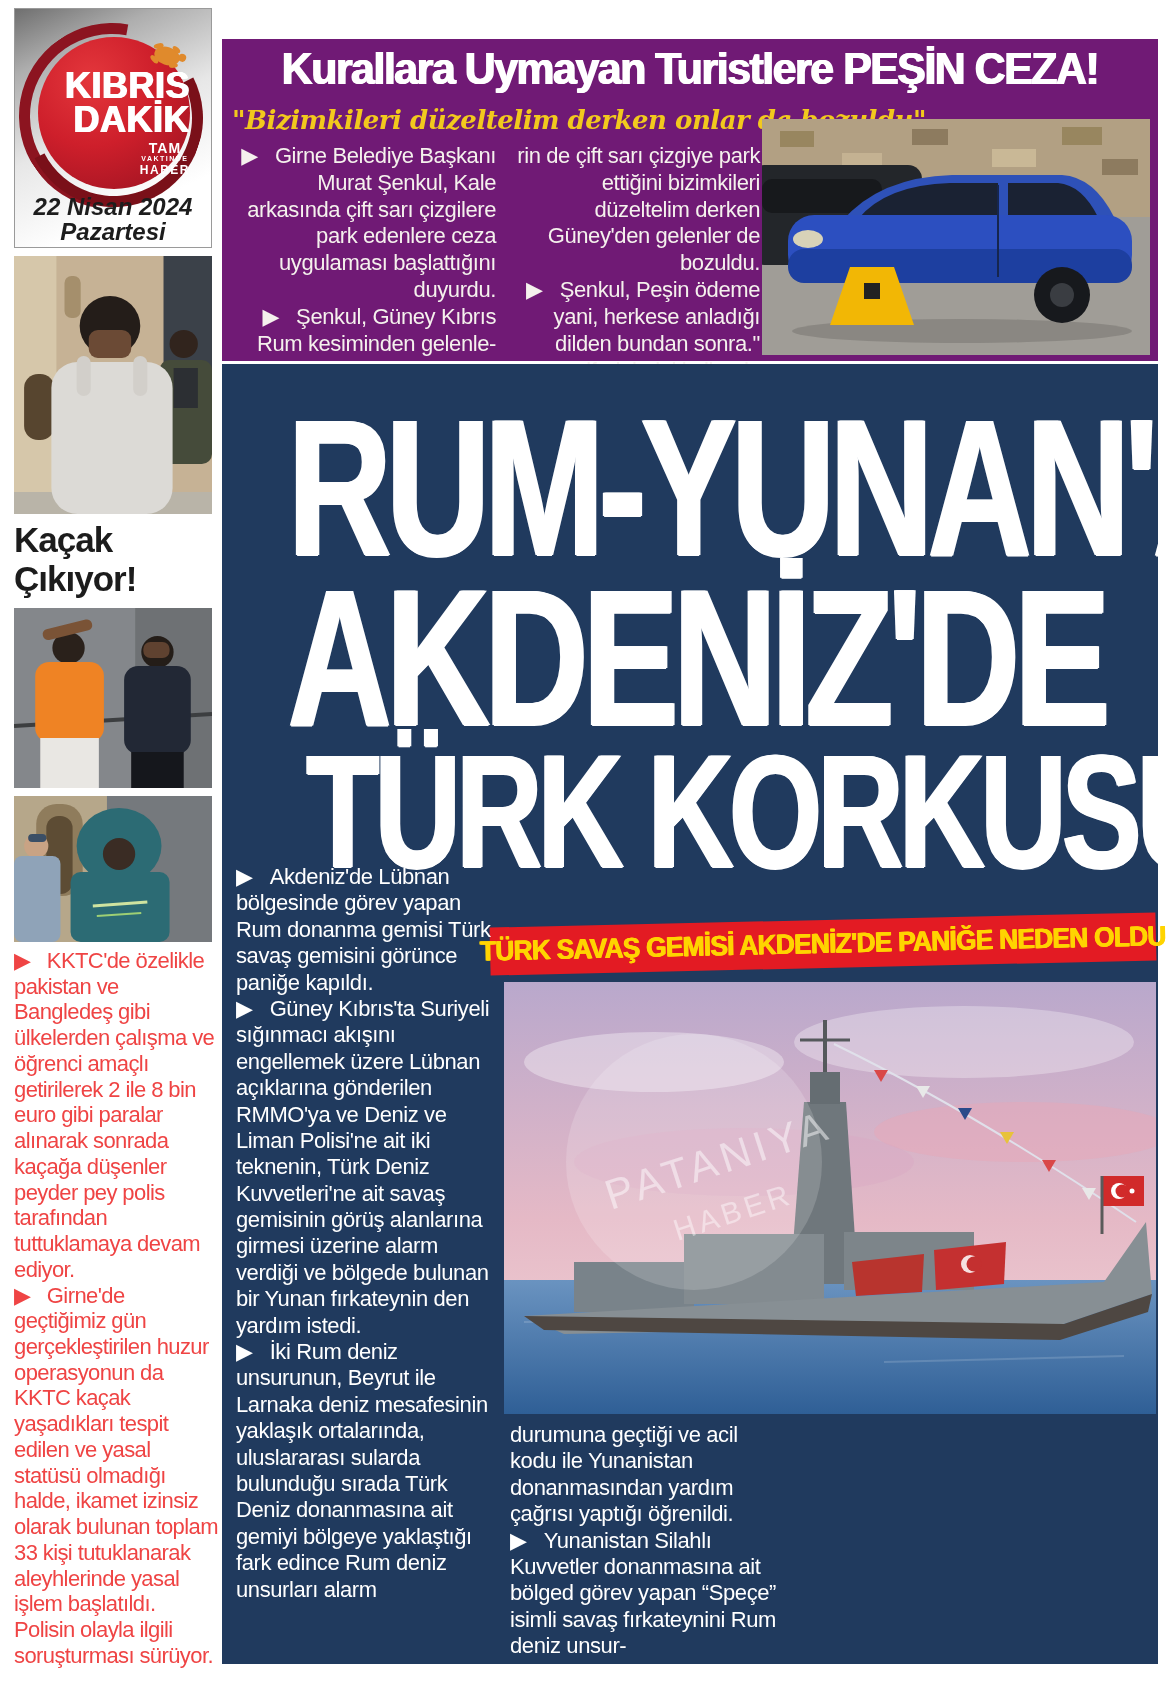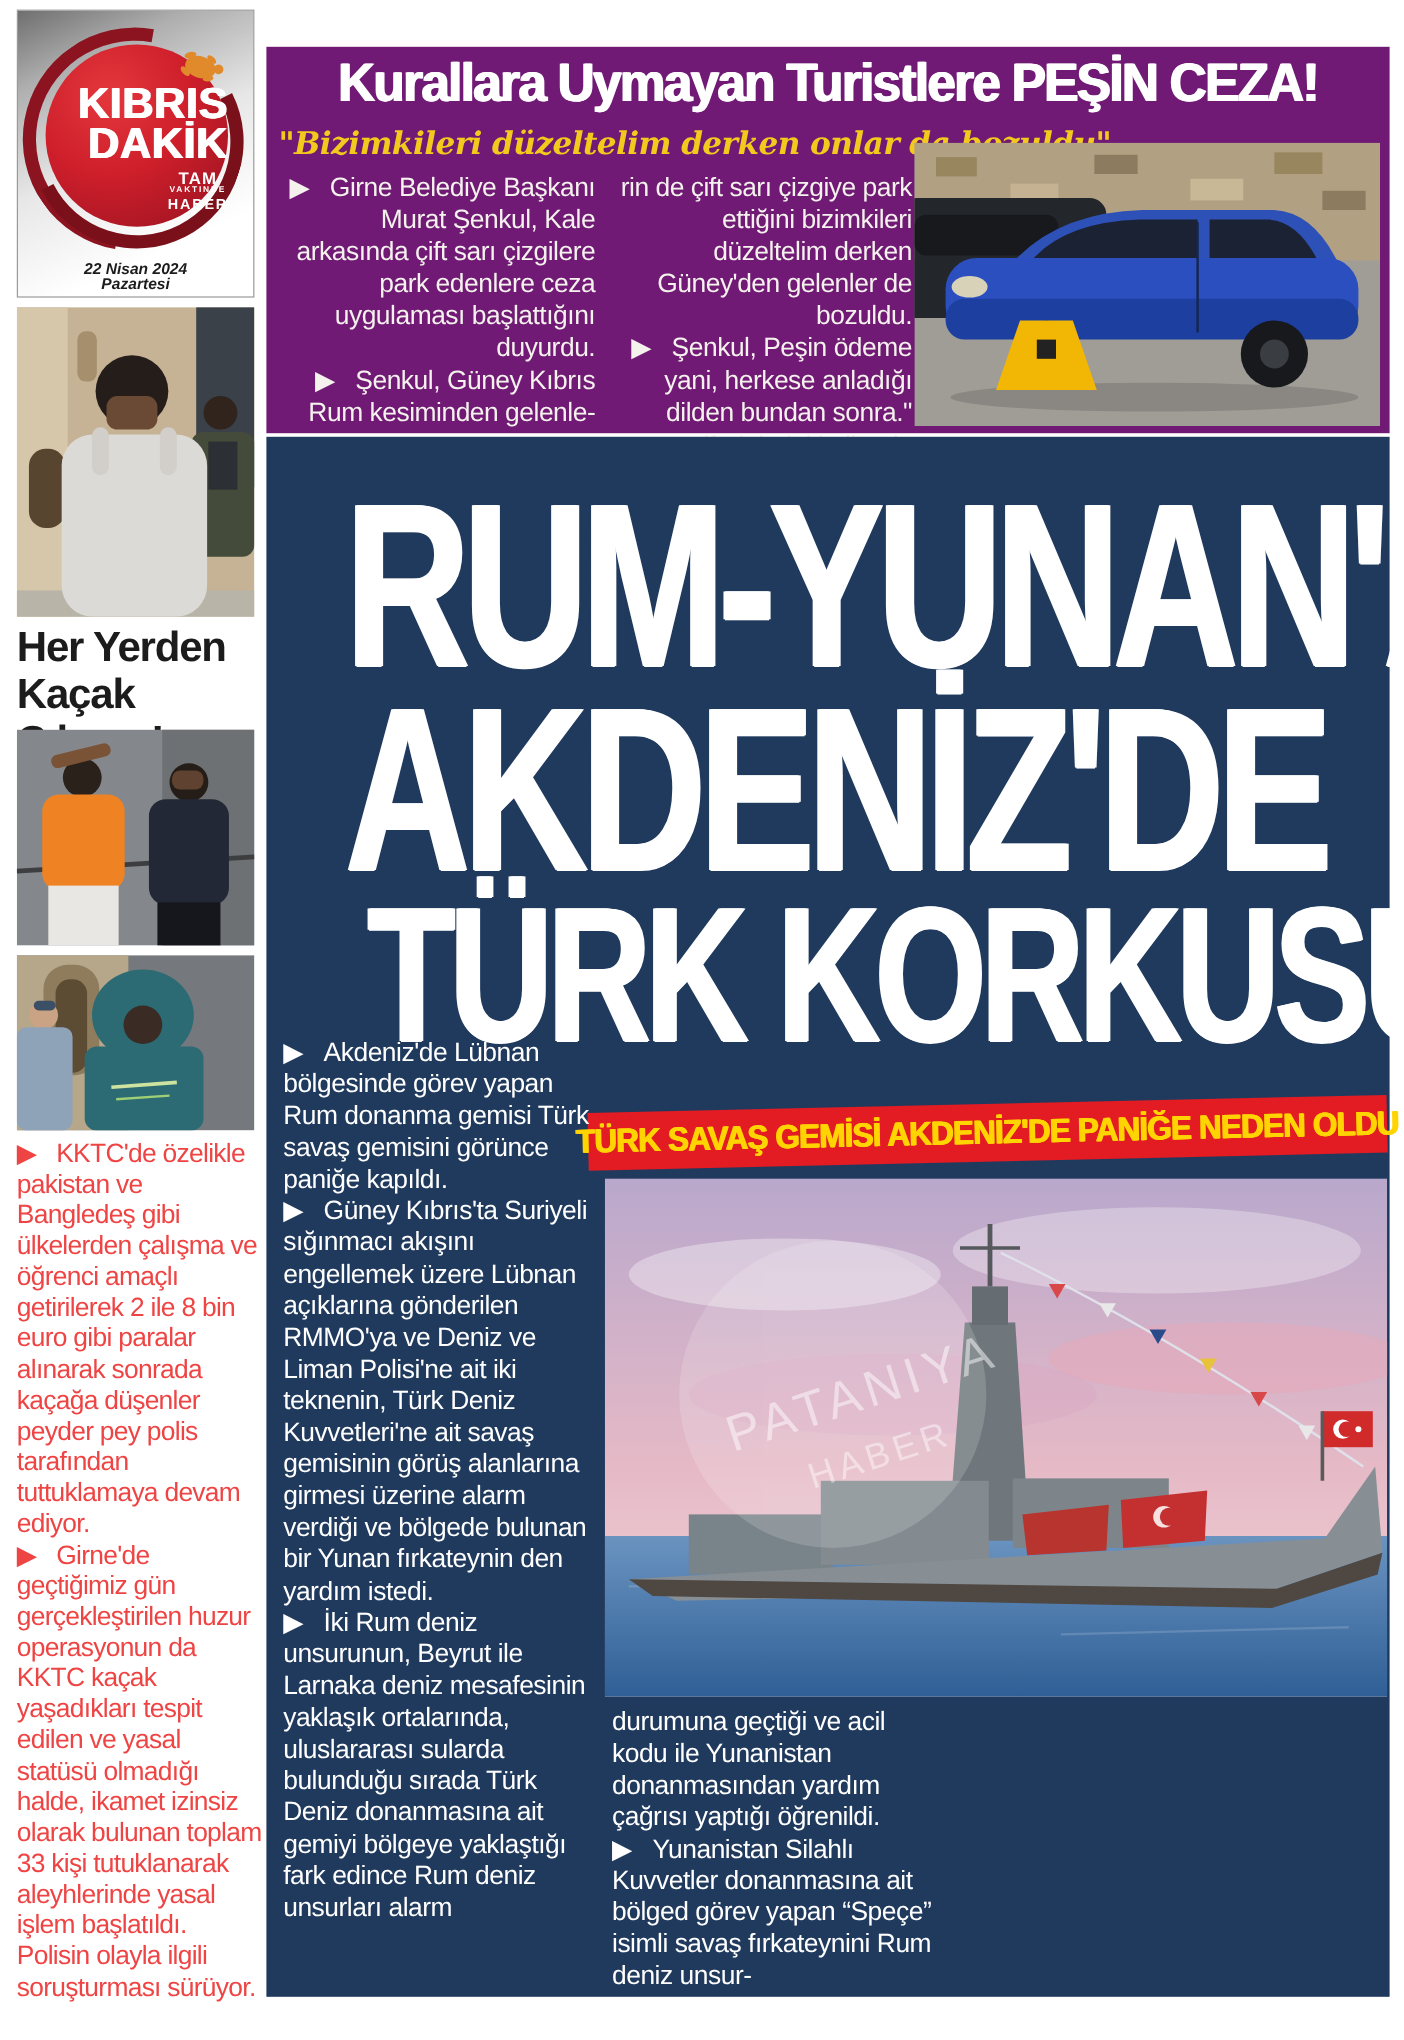--- a/index.html
+++ b/index.html
@@ -24,21 +24,21 @@
     background:radial-gradient(circle at 35% 28%, #e4373c 0%, #ce1f2b 45%, #961120 100%);
     display:flex; flex-direction:column; align-items:flex-end; padding-top:6px;
   }
   .logo-title { color:#fff; font-weight:700; font-size:36px; line-height:0.95; letter-spacing:0.5px;
     text-shadow:0.7px 0 0 #fff,-0.7px 0 0 #fff; }
   .tagline { margin-top:4px; text-align:center; color:#fff; font-weight:700; }
   .tagline-1 { font-size:14px; letter-spacing:1px; line-height:1; }
   .tagline-2 { font-size:7px; letter-spacing:1.5px; line-height:1.2; }
   .tagline-3 { font-size:12px; letter-spacing:1.5px; line-height:1; }
   .masthead-date { position:absolute; left:0; bottom:3px; width:100%; text-align:center;
-    font-style:italic; font-weight:700; font-size:13px; line-height:1.05; color:#1d1d1d; }
+    font-style:italic; font-weight:700; font-size:24px; line-height:1.05; color:#1d1d1d; }
 
   .side-photo { position:absolute; left:14px; width:198px; display:block; }
   .side-headline { position:absolute; left:14px; top:520px; width:205px;
     font-weight:700; font-size:35px; line-height:1.12; color:#1c1c1c; letter-spacing:-1px; }
   .side-text { position:absolute; left:14px; top:948px; width:204px;
     font-size:22px; line-height:1.17; letter-spacing:-0.6px; color:#ef4444; font-weight:500; }
   .side-text p { margin:0; }
 
   
   .top-story { position:absolute; left:222px; top:39px; width:936px; height:322px; background:#701a75; }
@@ -121,21 +121,20 @@
     <rect x="144" y="104" width="52" height="104" rx="10" fill="#454b3a"></rect>
     <rect x="158" y="112" width="24" height="40" fill="#2c2f33"></rect>
     <circle cx="95" cy="70" r="30" fill="#241d19"></circle>
     <rect x="74" y="74" width="42" height="28" rx="9" fill="#6b4a35"></rect>
     <rect x="37" y="106" width="120" height="152" rx="26" fill="#dcdad6"></rect>
     <rect x="62" y="100" width="14" height="40" rx="7" fill="#d2cfca"></rect>
     <rect x="118" y="100" width="14" height="40" rx="7" fill="#d2cfca"></rect>
   </svg>
 
   <div class="side-headline">
-    <div>Her Yerden</div>
     <div>Kaçak Çıkıyor!</div>
   </div>
 
   <svg class="side-photo" style="top:608px; height:180px;" viewBox="0 0 196 180" preserveAspectRatio="none">
     <rect width="196" height="180" fill="#84878b"></rect>
     <rect x="120" y="0" width="76" height="180" fill="#6e7174"></rect>
     <line x1="0" y1="118" x2="196" y2="106" stroke="#3c3e40" stroke-width="4"></line>
     <polygon points="118,96 127,120 109,120" fill="#e2641f"></polygon>
     <rect x="111" y="106" width="14" height="5" fill="#f3e8dd"></rect>
     <circle cx="54" cy="40" r="16" fill="#2a211b"></circle>

